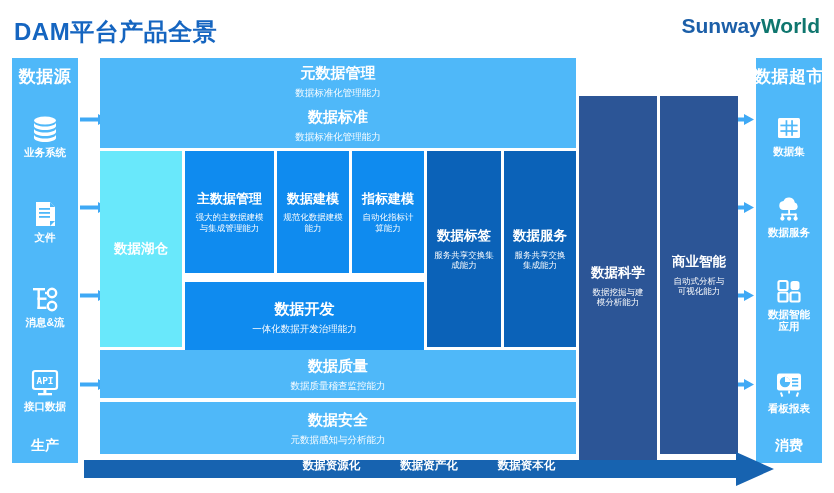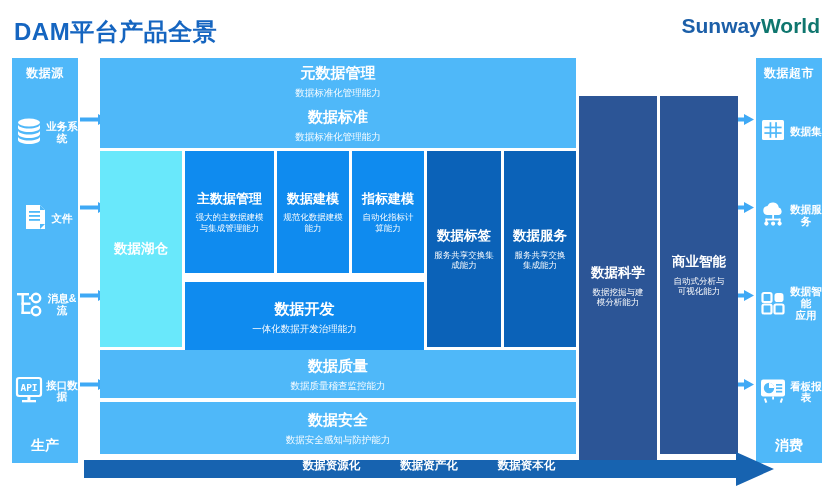--- a/index.html
+++ b/index.html
@@ -31,35 +31,35 @@
 
   
   .side-col {
     position: absolute; top: 58px; width: 66px; height: 405px;
     background: #4FB8F9;
     display: flex; flex-direction: column; align-items: center;
   }
   #side-left  { left: 12px; }
   #side-right { left: 756px; }
   .side-head {
-    color: #ffffff; font-size: 12px; font-weight: bold;
+    color: #ffffff; font-size: 17px; font-weight: bold;
     margin-top: 7px; letter-spacing: 0.5px; white-space: nowrap;
   }
   .side-foot {
     color: #ffffff; font-size: 14px; font-weight: bold;
     position: absolute; bottom: 8px; white-space: nowrap;
   }
   .side-items {
     flex: 1; width: 100%;
     display: flex; flex-direction: column;
     justify-content: space-around; align-items: center;
     padding: 6px 0 30px 0;
   }
   .side-item {
-    display: flex; flex-direction: row; align-items: center;
+    display: flex; flex-direction: column; align-items: center;
     justify-content: center; width: 100%;
   }
   .side-ico { width: 34px; height: 30px; display: block; }
   .side-lbl {
     color: #ffffff; font-size: 10.5px; font-weight: bold;
     margin-top: 3px; text-align: center; line-height: 1.12;
     white-space: pre-line;
   }
 
   
@@ -366,21 +366,21 @@
 可视化能力</span>
   </div>
 
   <div class="cell c-lite row-wide" style="left:0; top:292px; width:476px; height:48px;">
     <span class="t">数据质量</span>
     <span class="s">数据质量稽查监控能力</span>
   </div>
 
   <div class="cell c-lite row-wide" style="left:0; top:344px; width:476px; height:52px;">
     <span class="t">数据安全</span>
-    <span class="s">数据安全感知与防护能力</span>
+    <span class="s">元数据感知与分析能力</span>
   </div>
 
 </div>
 
 <div id="flow-bar">
   <svg width="690" height="34" viewBox="0 0 690 34" preserveAspectRatio="none">
     <path d="M0 8h652V0l38 17-38 17v-8H0z" fill="#1763B0"></path>
   </svg>
 </div>
 <div id="flow-labels">

